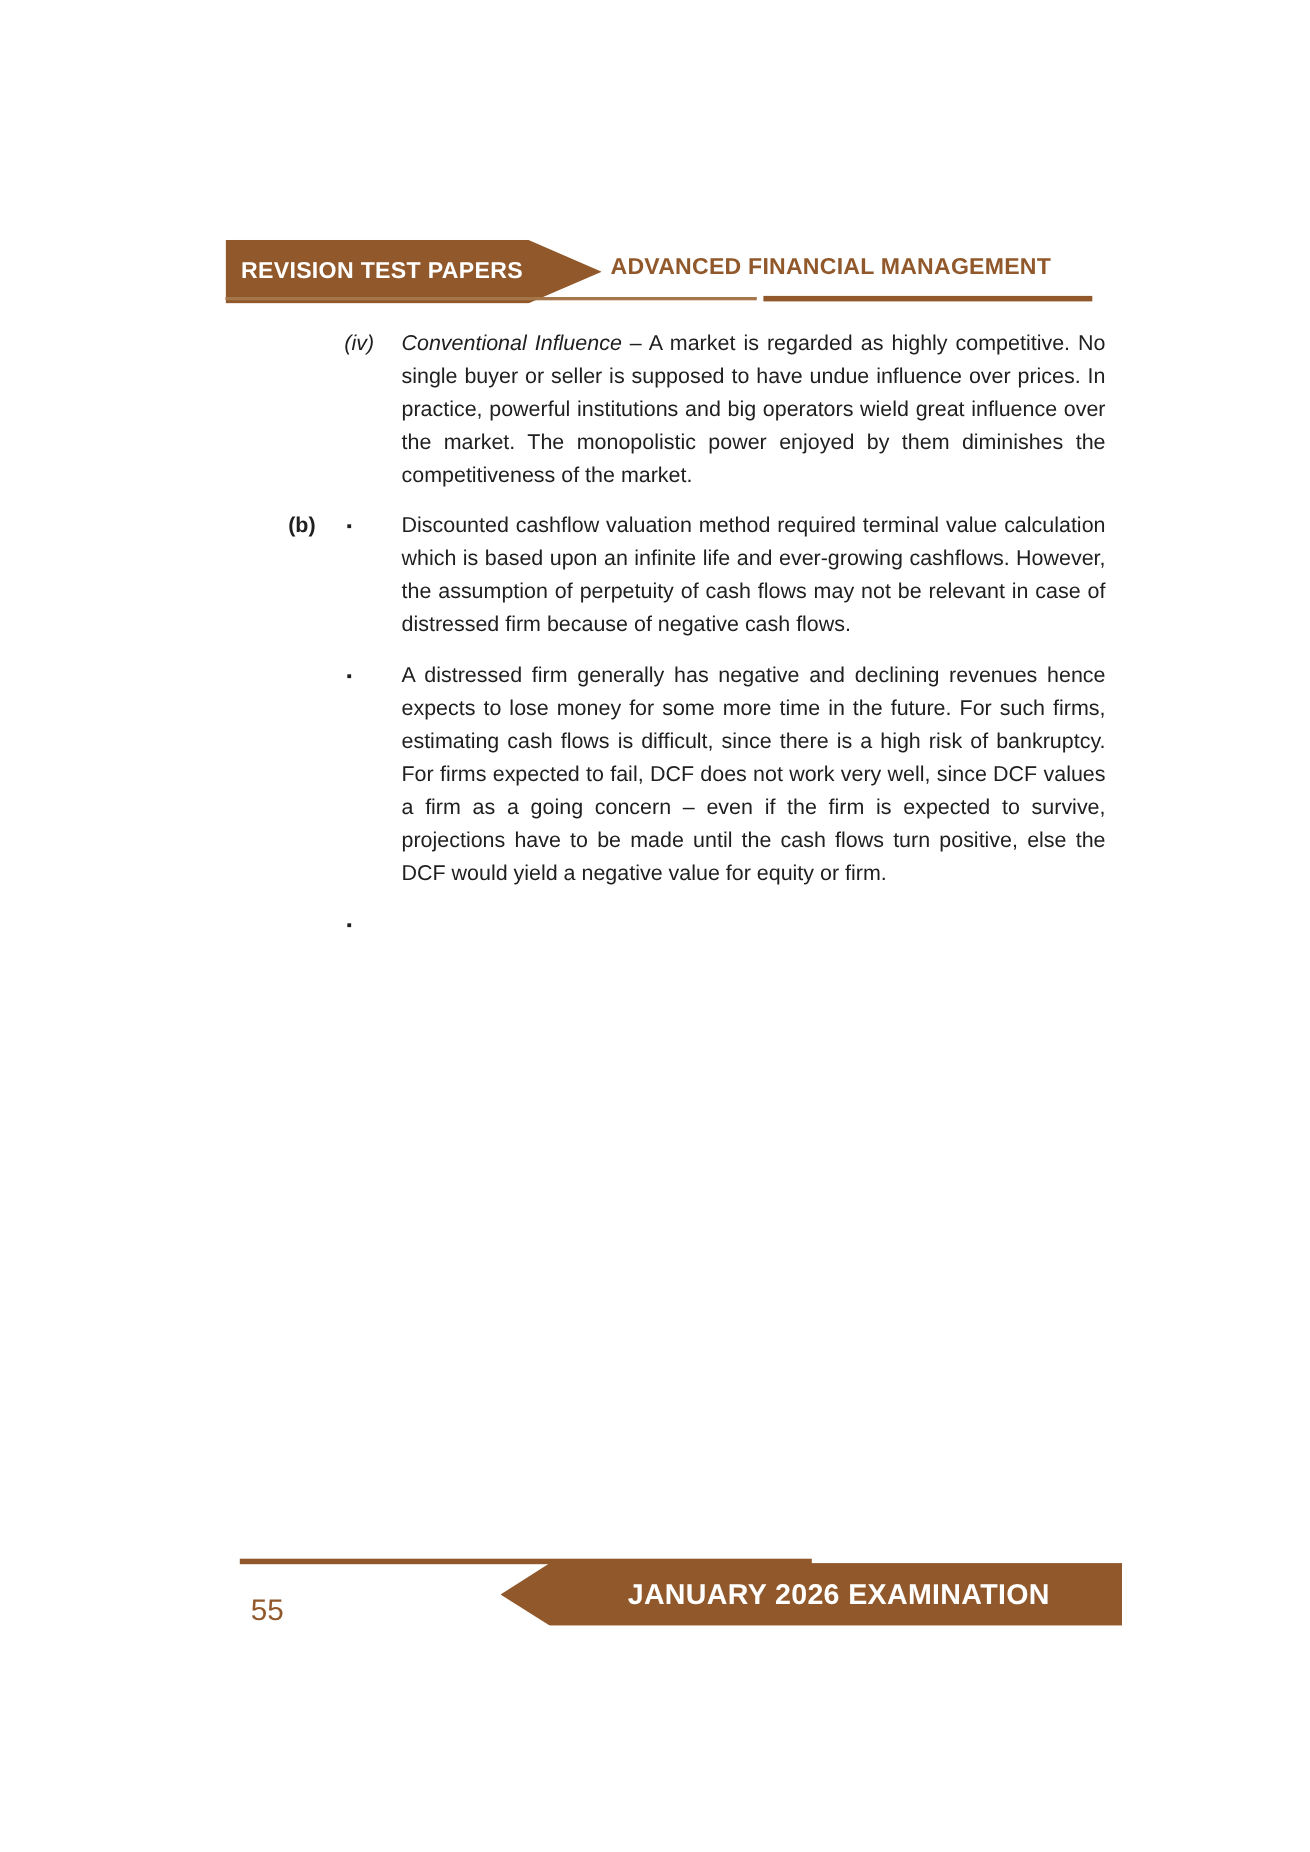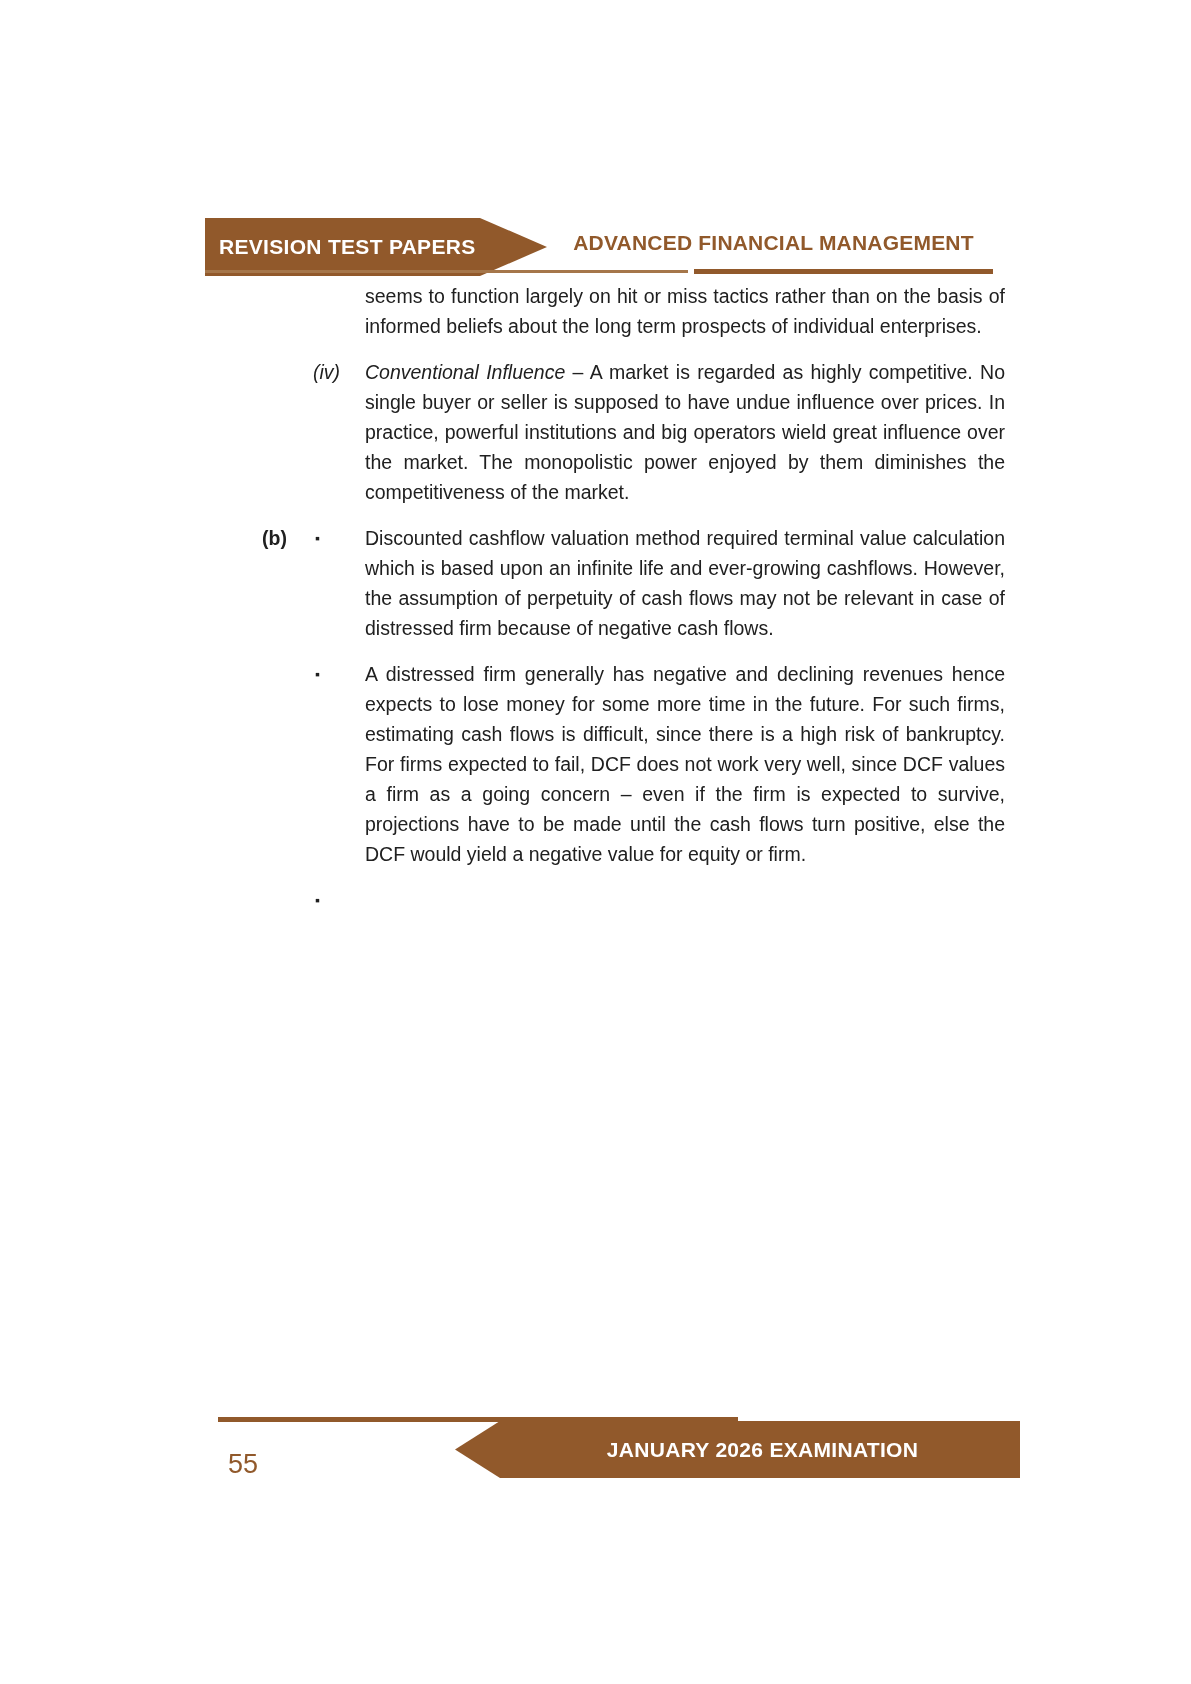--- a/index.html
+++ b/index.html
@@ -27,21 +27,21 @@
   .header-banner-text {
     color: #ffffff;
     font-weight: bold;
     font-size: 21px;
     letter-spacing: 0.3px;
     white-space: nowrap;
   }
   .header-title {
     position: absolute;
     top: 231px; left: 555px; width: 437px;
-    text-align: center;
+    text-align: left;
     color: #91592B;
     font-weight: bold;
     font-size: 21px;
     letter-spacing: 0.2px;
     white-space: nowrap;
   }
   .header-rule-left {
     position: absolute;
     left: 205px; top: 270px;
     width: 483px; height: 3px;
@@ -94,21 +94,21 @@
     width: 565px; height: 57px;
     background: #91592B;
     clip-path: polygon(0 50%, 45px 0, 100% 0, 100% 100%, 45px 100%);
     display: flex; align-items: center; justify-content: center;
     padding-left: 50px;
     box-sizing: border-box;
   }
   .footer-banner-text {
     color: #ffffff;
     font-weight: bold;
-    font-size: 21px;
+    font-size: 26px;
     letter-spacing: 0.3px;
     white-space: nowrap;
   }
   .page-number {
     position: absolute;
     left: 228px; top: 1449px;
     color: #91592B;
     font-weight: normal;
     font-size: 27px;
   }
@@ -122,21 +122,20 @@
     <div class="header-banner">
       <span class="header-banner-text">REVISION TEST PAPERS</span>
     </div>
     <div class="header-title">ADVANCED FINANCIAL MANAGEMENT</div>
     <div class="header-rule-left"></div>
     <div class="header-rule-right"></div>
   </div>
 
   <div class="content">
 
-    <p class="para intro">seems to function largely on hit or miss tactics rather than on the basis of informed beliefs about the long term prospects of individual enterprises.</p>
 
     <div class="item level2">
       <span class="hang">(iv)</span>
       <p class="para">
         <span class="term">Conventional Influence</span>
         <span>– A market is regarded as highly competitive. No single buyer or seller is supposed to have undue influence over prices. In practice, powerful institutions and big operators wield great influence over the market. The monopolistic power enjoyed by them diminishes the competitiveness of the market.</span>
       </p>
     </div>
 
     <div class="item level1">

